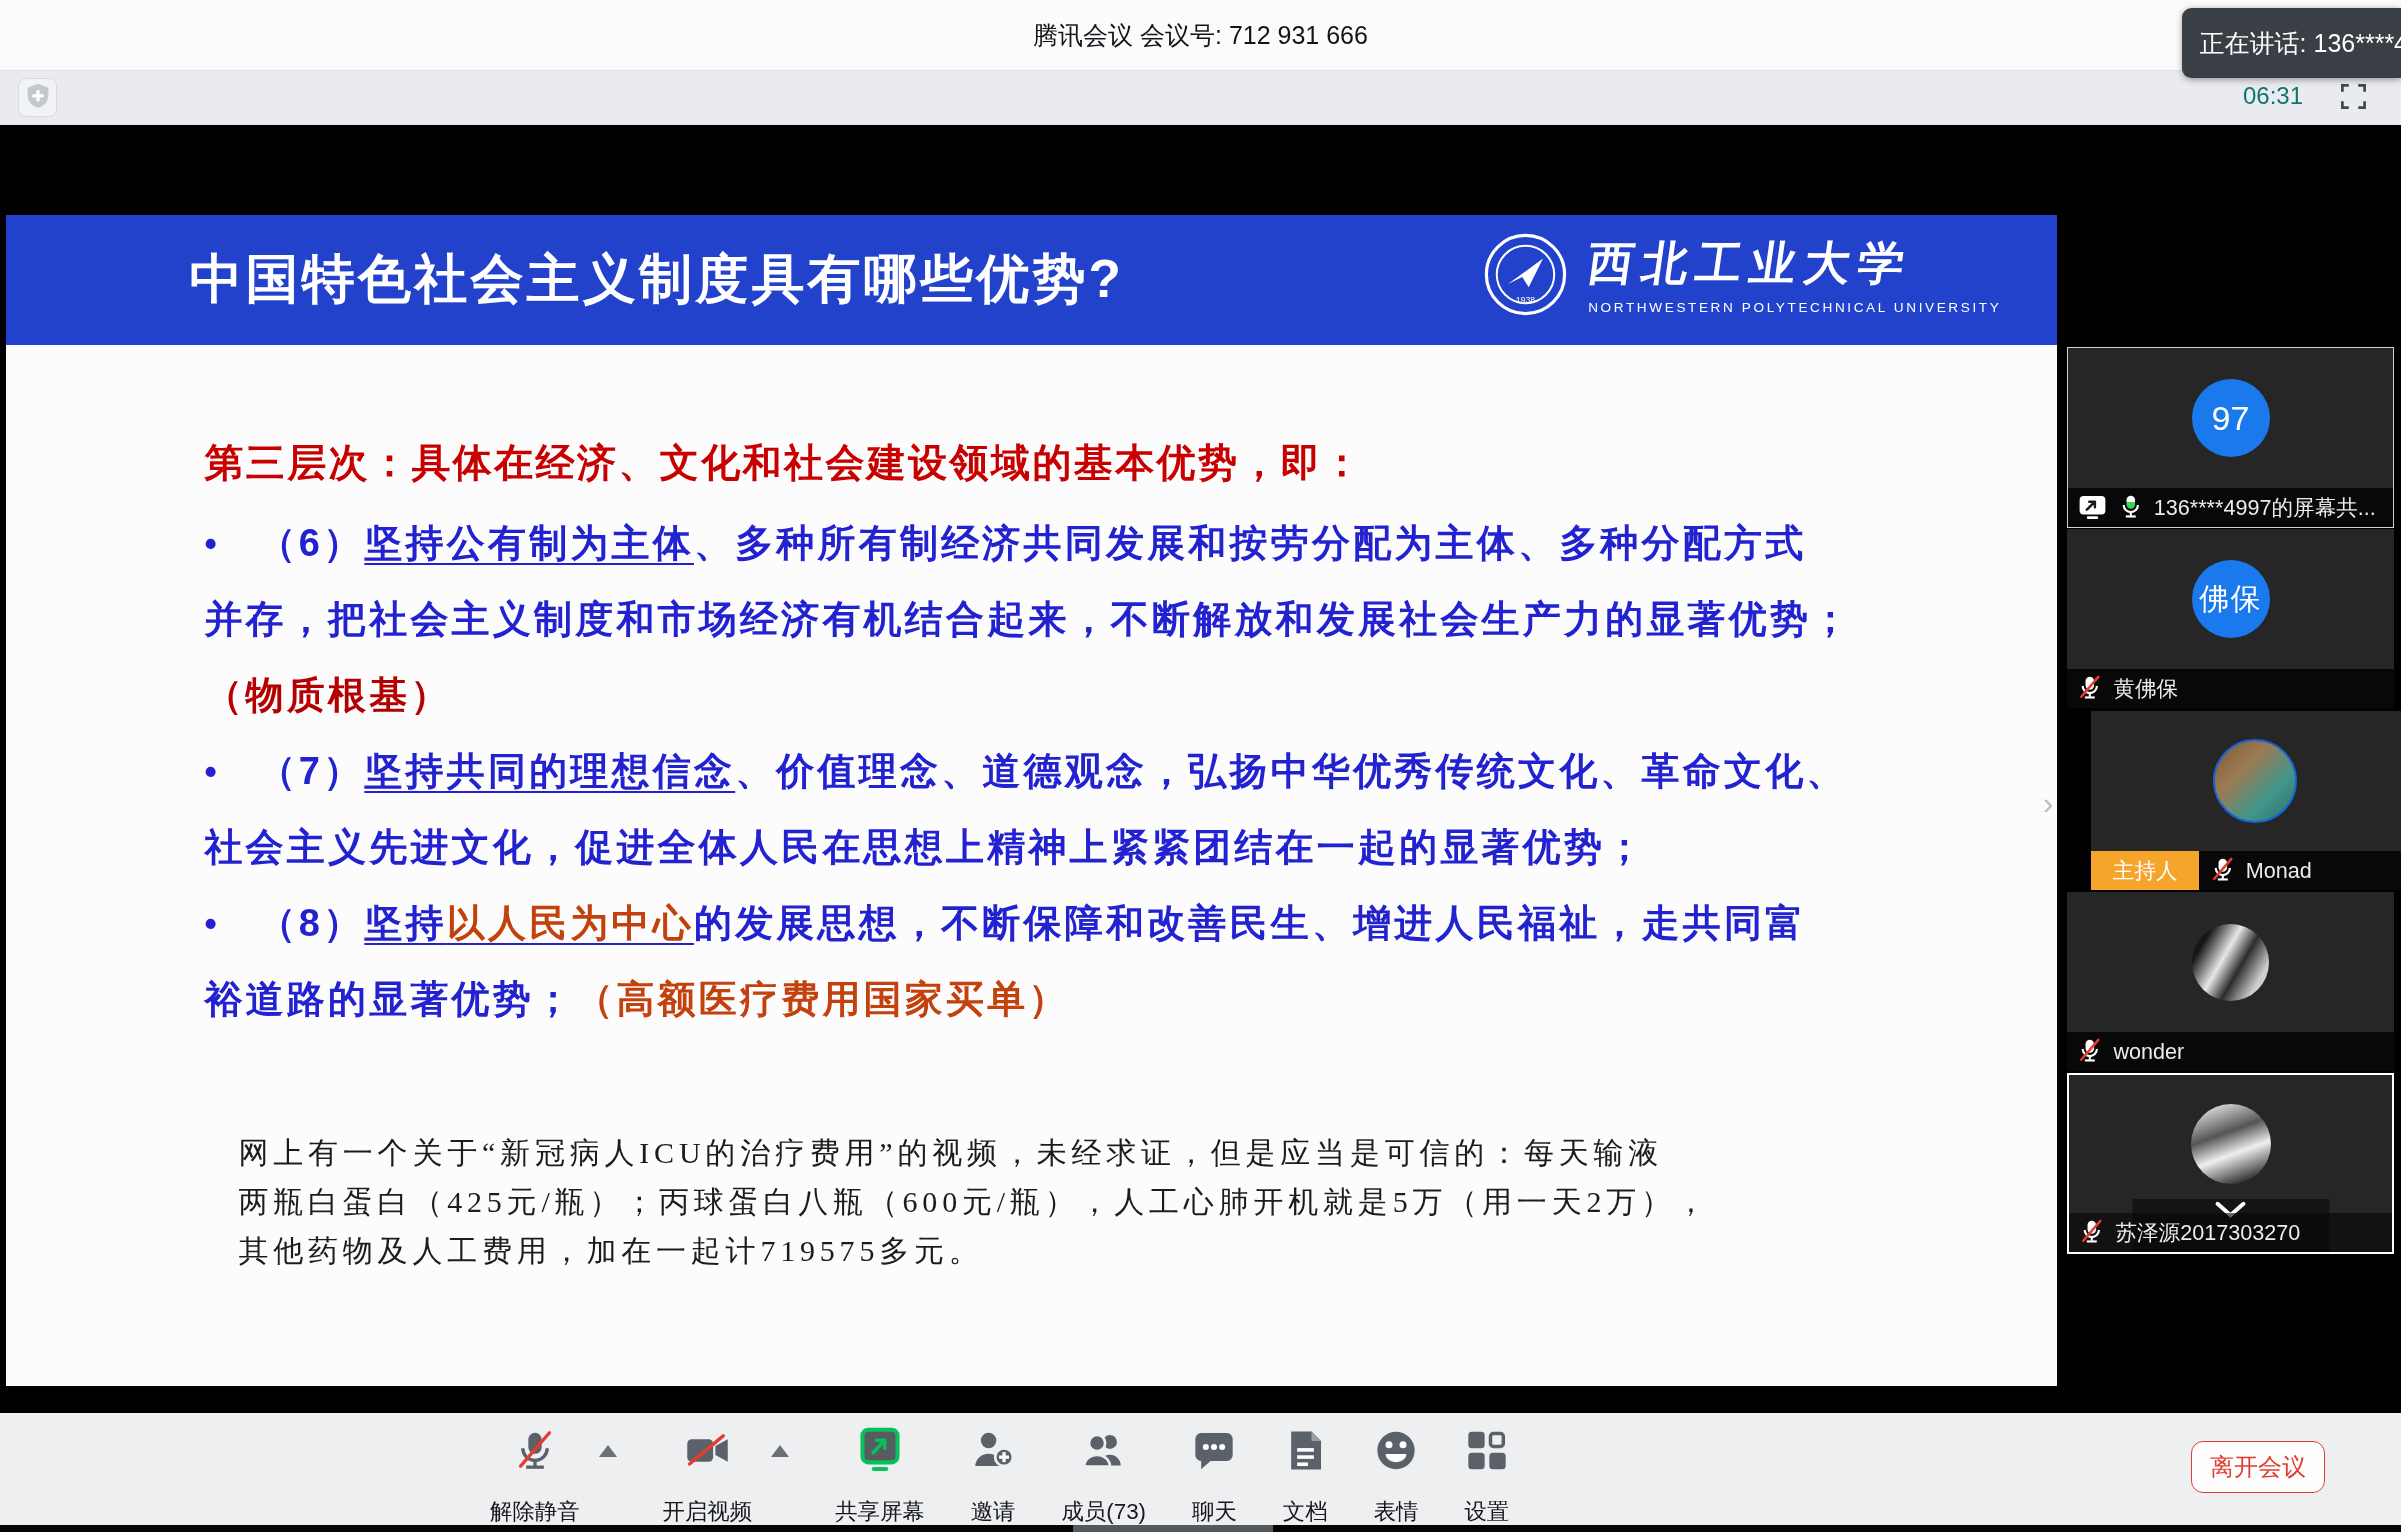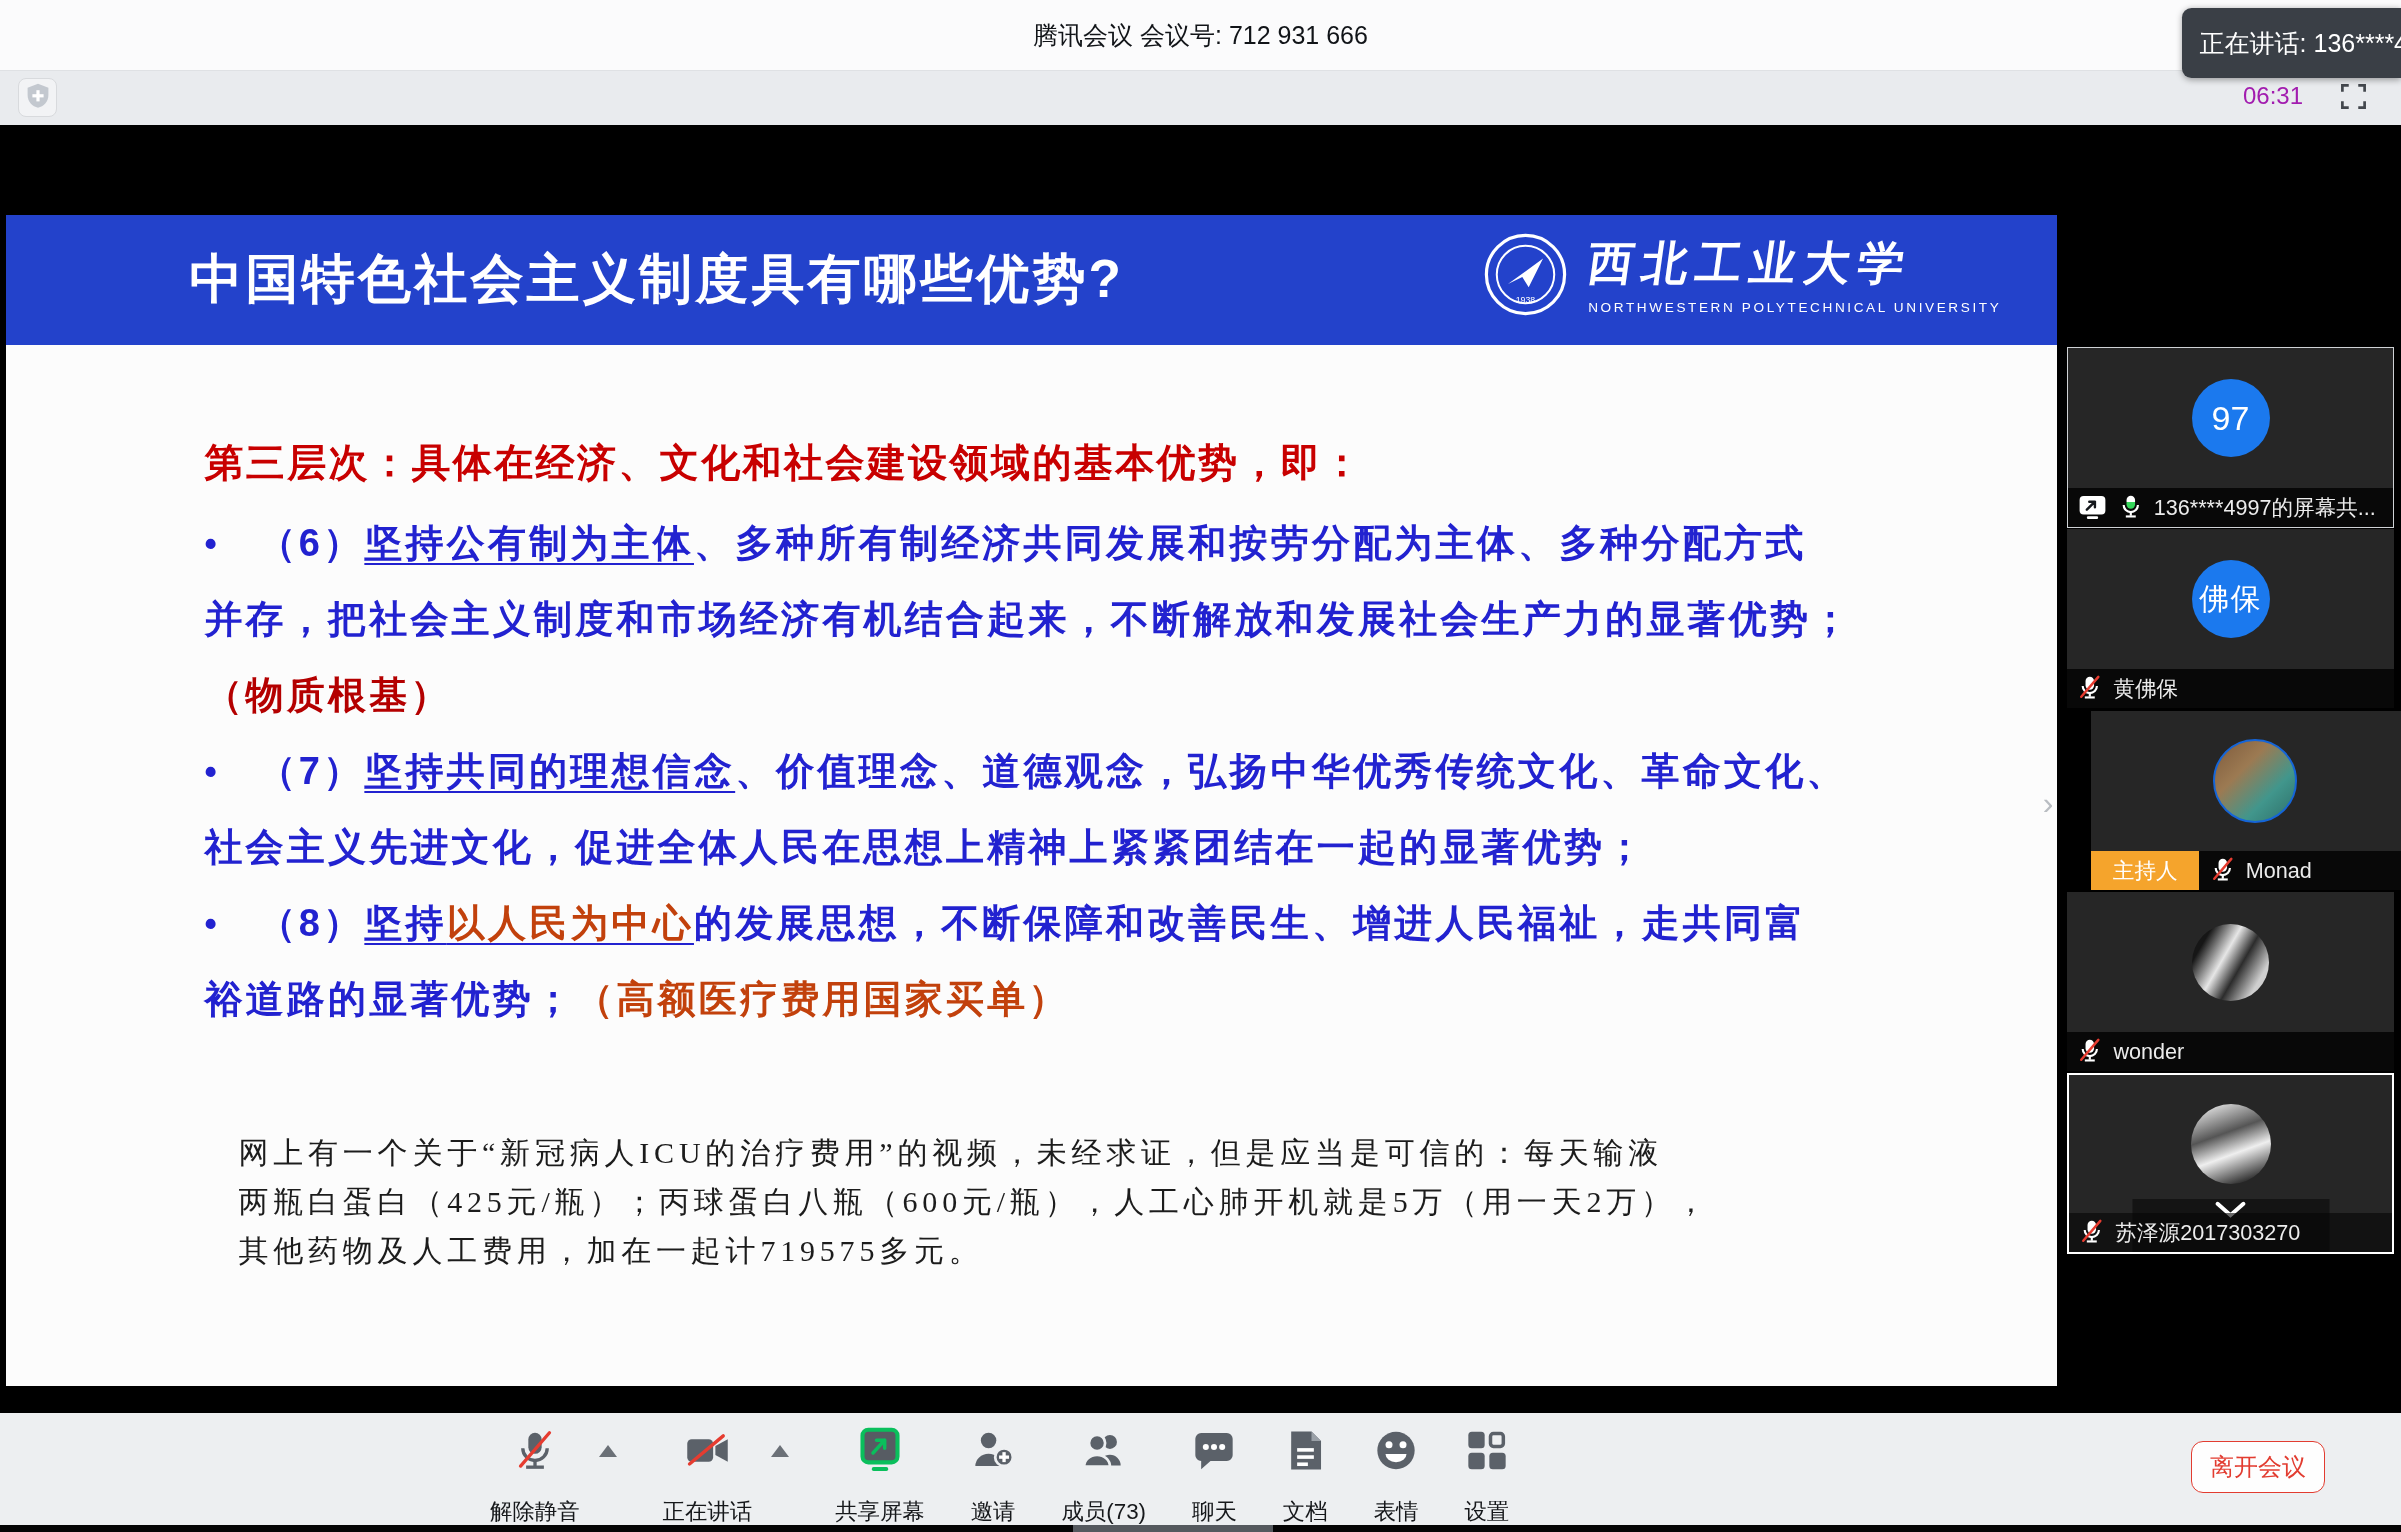--- a/index.html
+++ b/index.html
@@ -8,21 +8,21 @@
   .app{position:absolute;inset:0;}
 
   
   .titlebar{position:absolute;left:0;top:0;width:2401px;height:70px;background:#fbfbfc;
             display:flex;align-items:center;justify-content:center;
             font-size:25px;color:#111418;}
   .subbar{position:absolute;left:0;top:70px;width:2401px;height:54px;background:#e9ebee;
           border-top:0.8px solid #dfe1e4;}
   .shield-btn{position:absolute;left:18.4px;top:7.2px;width:37px;height:37px;background:#f2f3f5;
               border:0.8px solid #d8dadd;border-radius:8px;display:flex;align-items:center;justify-content:center;}
-  .time{position:absolute;right:98px;top:11.2px;font-size:24px;color:#a21caf;}
+  .time{position:absolute;right:98px;top:11.2px;font-size:24px;color:#0f766e;}
   .fs-btn{position:absolute;right:32px;top:11.2px;width:32px;height:32px;display:flex;align-items:center;justify-content:center;}
   .toast{position:absolute;right:0;top:8px;width:219px;height:70px;background:#3a3f46;
          border-radius:9.6px 0 0 9.6px;display:flex;align-items:center;z-index:50;
          overflow:hidden;box-shadow:0 1.6px 6.4px rgba(0,0,0,.35);}
   .toast span{padding-left:17.6px;font-size:25px;color:#fff;white-space:nowrap;}
 
   
   .stage{position:absolute;left:0;top:125px;width:2401px;height:1288px;background:#000;}
 
   
@@ -321,21 +321,21 @@
       <div class="caret"></div>
 
       <div class="tbtn">
         <div class="ticon">
           <svg width="45" height="43" viewBox="0 0 40 36">
               <rect x="2" y="8" width="23" height="20" rx="4" fill="#5b6169"></rect>
               <path d="M27 14 L38 8 V28 L27 22 Z" fill="#5b6169"></path>
               <line x1="4" y1="30" x2="34" y2="5" stroke="#e63c30" stroke-width="3" stroke-linecap="round"></line>
             </svg>
         </div>
-        <div class="tlabel">正在讲话</div>
+        <div class="tlabel">开启视频</div>
       </div>
       <div class="caret"></div>
 
       <div class="tbtn">
         <div class="ticon">
           <svg width="42" height="45" viewBox="0 0 36 38">
               <rect x="3" y="2" width="30" height="28" rx="5" fill="#575c63" stroke="#0abf5c" stroke-width="3.5"></rect>
               <path d="M12 22 L22 11 M22 11 h-7 M22 11 v7" stroke="#0abf5c" stroke-width="3" fill="none" stroke-linecap="round"></path>
               <rect x="11" y="34" width="14" height="3.5" rx="1.5" fill="#0abf5c"></rect>
             </svg>

